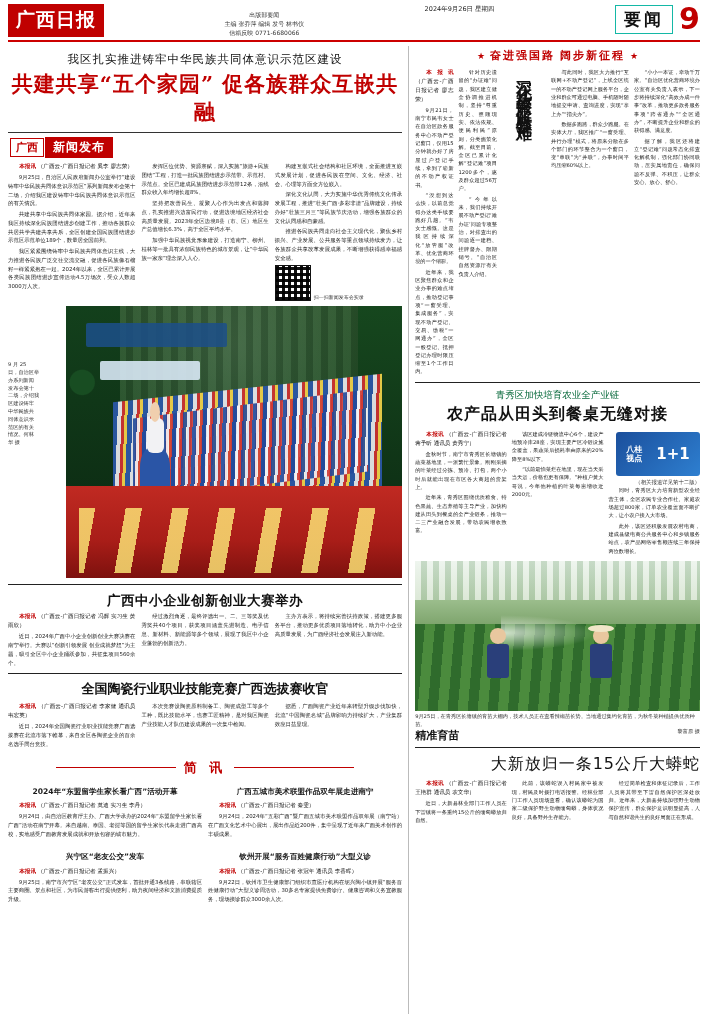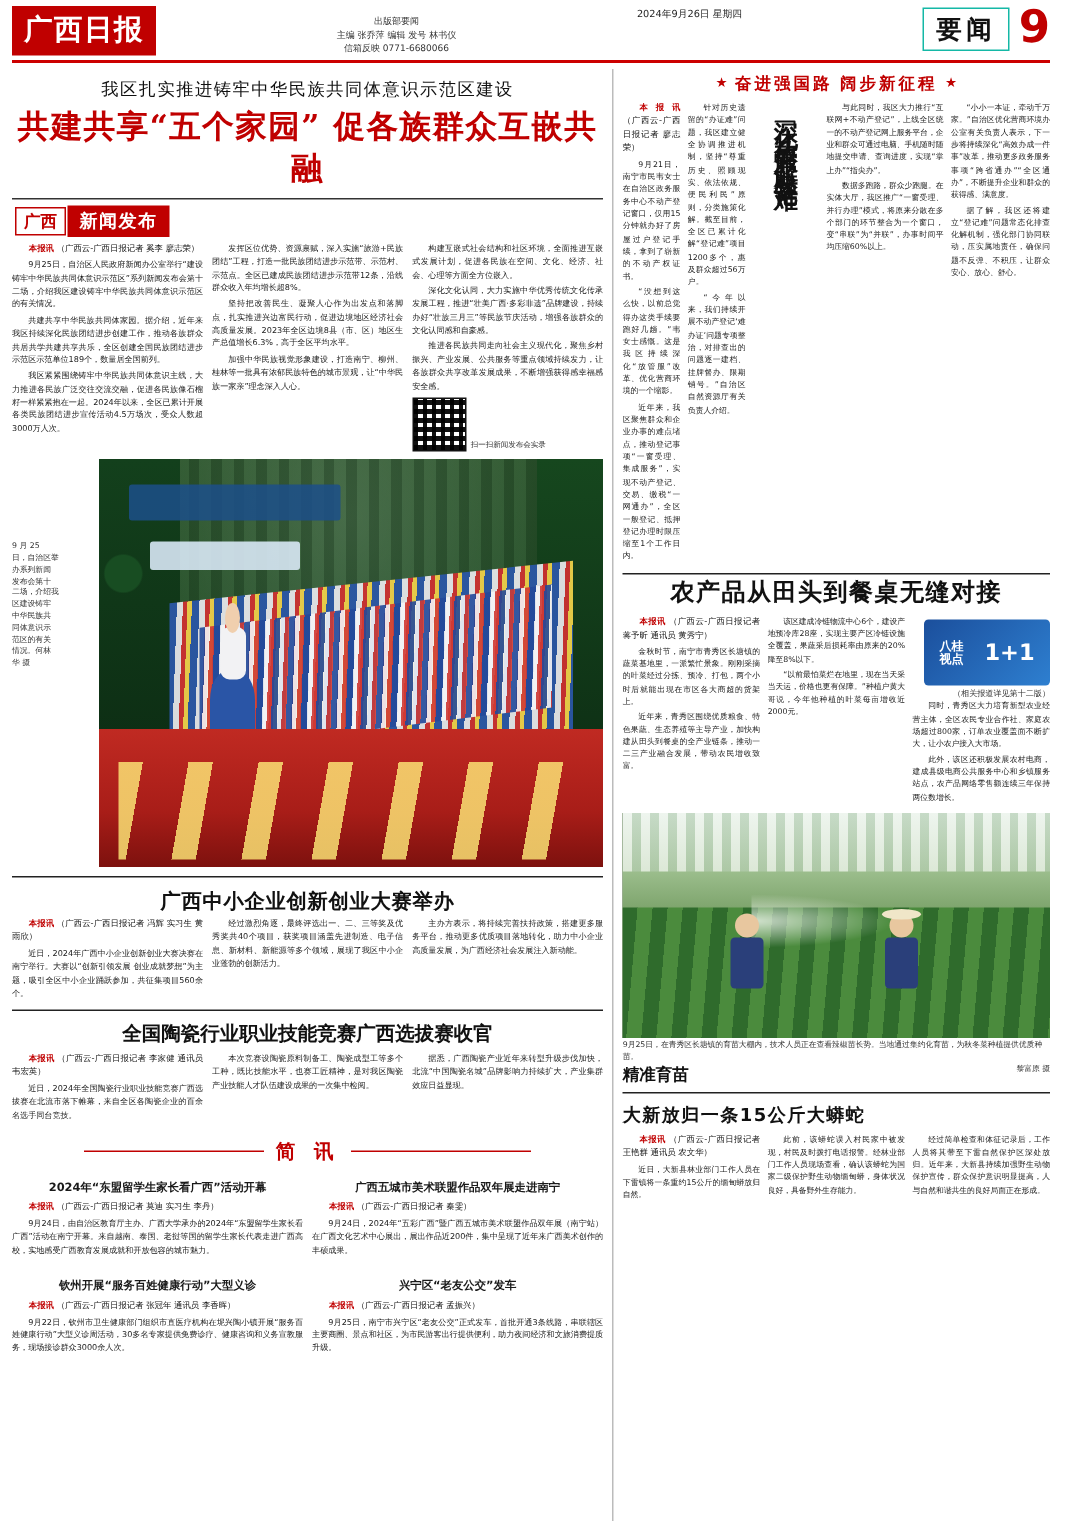--- a/index.html
+++ b/index.html
@@ -121,21 +121,21 @@
      background:repeating-linear-gradient(95deg,#2f6b2c 0 10px,#4b8b3d 10px 20px);}
   .photo2 .w1,.photo2 .w2{position:absolute;bottom:22%;width:30px;height:52px;}
   .photo2 .w1{left:24%;} .photo2 .w2{left:60%;}
   .photo2 .w1 .b,.photo2 .w2 .b{position:absolute;bottom:0;left:4px;width:22px;height:34px;background:#2a3f7a;border-radius:3px;}
   .photo2 .w1 .h,.photo2 .w2 .h{position:absolute;bottom:34px;left:7px;width:16px;height:16px;background:#e8c79f;border-radius:50%;}
   .photo2 .w2 .hat{position:absolute;bottom:46px;left:2px;width:26px;height:7px;background:#f0e6c8;border-radius:50%;}
   .photo2 .spray{position:absolute;left:30%;bottom:40%;width:34%;height:24%;
      background:radial-gradient(ellipse at 0% 50%, rgba(255,255,255,.75), rgba(255,255,255,0) 70%);}
   .cap2{display:flex;justify-content:space-between;font-size:5.2px;color:#333;}
 
-  .r-head2{text-align:left;font-size:12px;font-weight:bold;margin:6px 0 4px;letter-spacing:1px;}
+  .r-head2{text-align:right;font-size:16px;font-weight:normal;margin:6px 0 4px;letter-spacing:1px;}
 </style>
 </head>
 <body>
 
 <div class="page">
 
   <div class="masthead">
     <div class="logo-wrap">
       <div class="logo">广西日报</div>
     </div>
@@ -280,34 +280,34 @@
           <p class="byline">
             <b>本报讯</b>
             <span>（广西云-广西日报记者 秦雯）</span>
           </p>
           <p>9月24日，2024年“五彩广西”暨广西五城市美术联盟作品双年展（南宁站）在广西文化艺术中心展出，展出作品近200件，集中呈现了近年来广西美术创作的丰硕成果。</p>
         </div>
       </div>
 
       <div class="cols2" style="margin-top:6px;">
         <div class="tcol">
+          <div class="jx-title">兴宁区“老友公交”发车</div>
+          <p class="byline">
+            <b>本报讯</b>
+            <span>（广西云-广西日报记者 孟振兴）</span>
+          </p>
+          <p>9月25日，南宁市兴宁区“老友公交”正式发车，首批开通3条线路，串联辖区主要商圈、景点和社区，为市民游客出行提供便利，助力夜间经济和文旅消费提质升级。</p>
+        </div>
+        <div class="tcol">
           <div class="jx-title">钦州开展“服务百姓健康行动”大型义诊</div>
           <p class="byline">
             <b>本报讯</b>
             <span>（广西云-广西日报记者 张冠年 通讯员 李香晖）</span>
           </p>
           <p>9月22日，钦州市卫生健康部门组织市直医疗机构在坭兴陶小镇开展“服务百姓健康行动”大型义诊周活动，30多名专家提供免费诊疗、健康咨询和义务宣教服务，现场接诊群众3000余人次。</p>
-        </div>
-        <div class="tcol">
-          <div class="jx-title">兴宁区“老友公交”发车</div>
-          <p class="byline">
-            <b>本报讯</b>
-            <span>（广西云-广西日报记者 孟振兴）</span>
-          </p>
-          <p>9月25日，南宁市兴宁区“老友公交”正式发车，首批开通3条线路，串联辖区主要商圈、景点和社区，为市民游客出行提供便利，助力夜间经济和文旅消费提质升级。</p>
         </div>
       </div>
 
     </div>
 
     <div class="right-col">
 
       <div class="rh-banner">
         <span class="star">★</span>
         <span class="txt">奋进强国路</span>
@@ -348,20 +348,21 @@
         <div style="width:66px;">
           <div class="rcol">
             <p>“小小一本证，牵动千万家。”自治区优化营商环境办公室有关负责人表示，下一步将持续深化“高效办成一件事”改革，推动更多政务服务事项“跨省通办”“全区通办”，不断提升企业和群众的获得感、满意度。</p>
             <p>据了解，我区还将建立“登记难”问题常态化排查化解机制，强化部门协同联动，压实属地责任，确保问题不反弹、不积压，让群众安心、放心、舒心。</p>
           </div>
         </div>
       </div>
 
       <div class="rule-top"></div>
 
+      <div class="r-kicker">青秀区加快培育农业全产业链</div>
       <div class="r-head">农产品从田头到餐桌无缝对接</div>
 
       <div class="rcols3">
         <div class="rcol">
           <p class="byline">
             <b>本报讯</b>
             <span>（广西云-广西日报记者 蒋予昕 通讯员 黄秀宁）</span>
           </p>
           <p>金秋时节，南宁市青秀区长塘镇的蔬菜基地里，一派繁忙景象。刚刚采摘的叶菜经过分拣、预冷、打包，两个小时后就能出现在市区各大商超的货架上。</p>
           <p>近年来，青秀区围绕优质粮食、特色果蔬、生态养殖等主导产业，加快构建从田头到餐桌的全产业链条，推动一二三产业融合发展，带动农民增收致富。</p>

